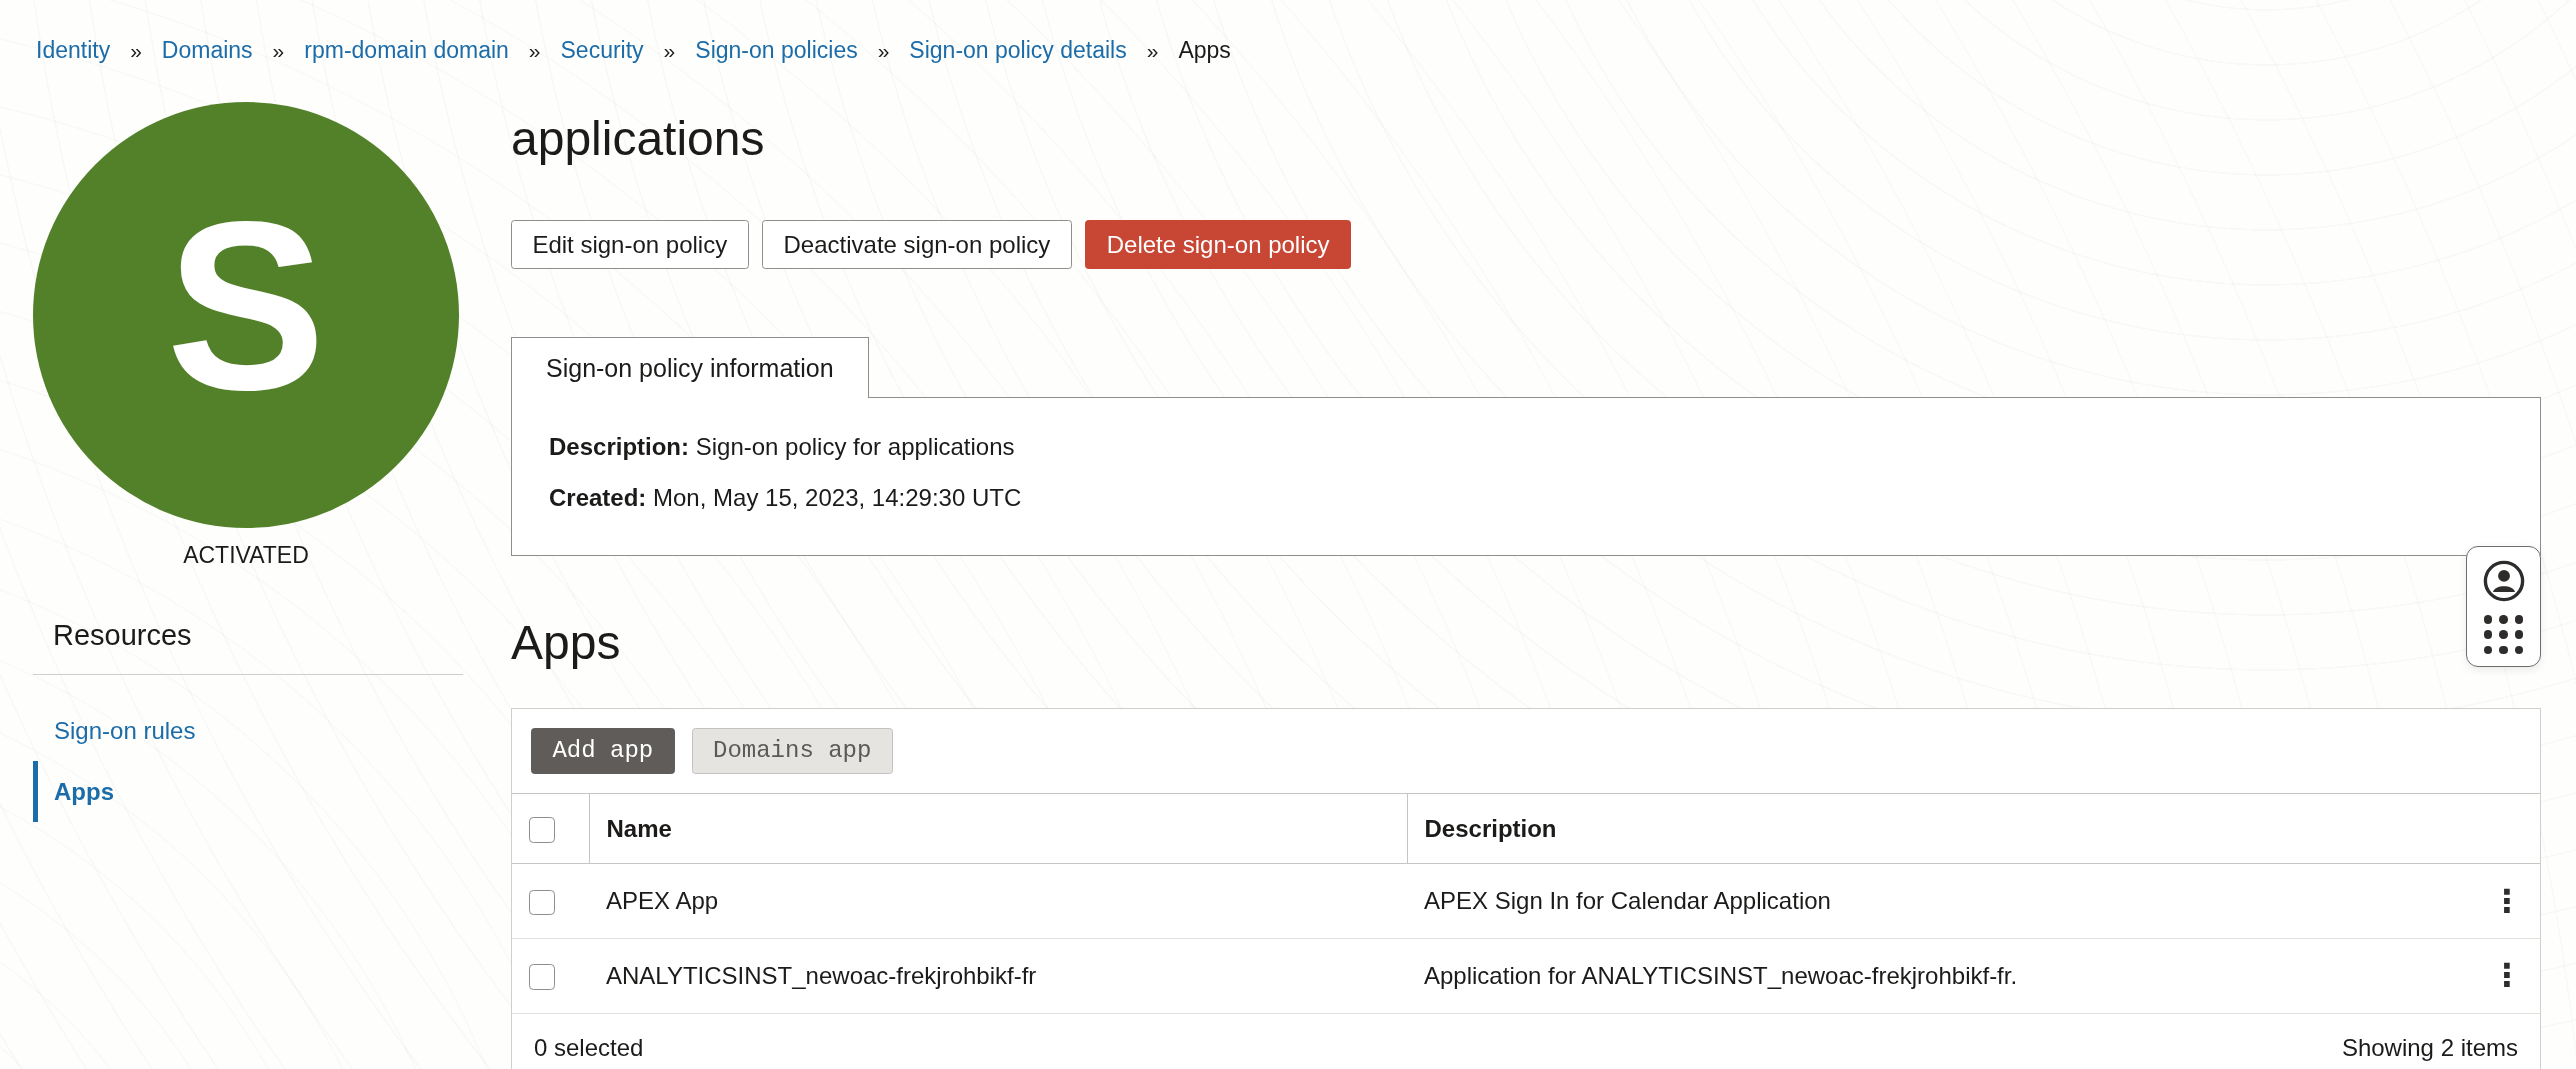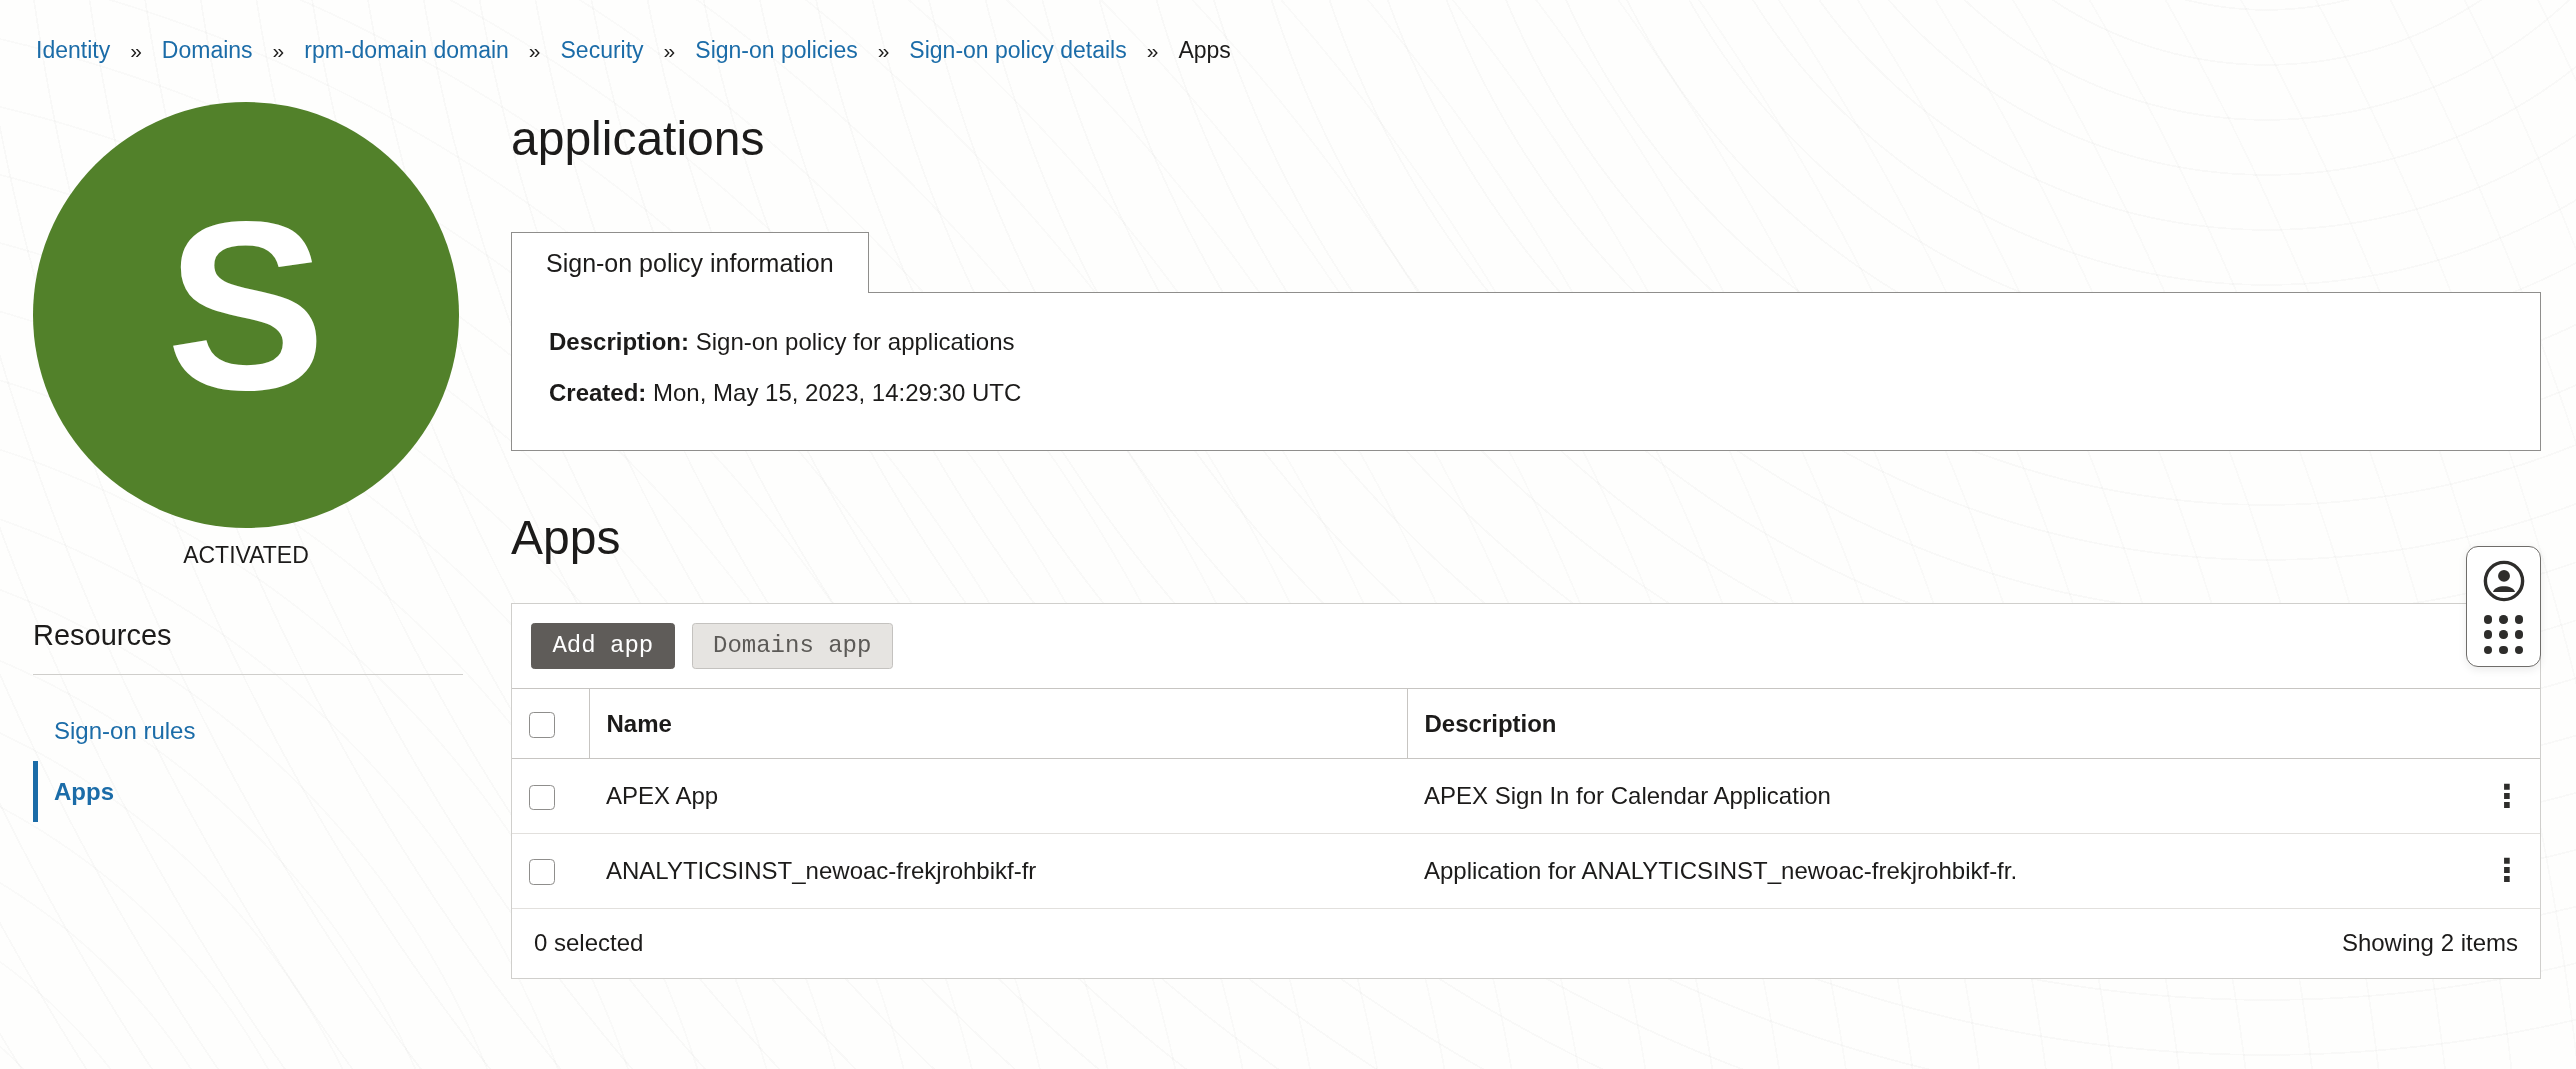--- a/index.html
+++ b/index.html
@@ -25,21 +25,21 @@
   .crumb-current { color:#1c1b1a; }
 
   
   .layout { display:flex; margin-top:12px; }
 
   
   .sidebar { width:511px; flex:none; padding-left:33px; }
   .avatar { width:426px; height:426px; border-radius:50%; background:#52812a; display:flex; align-items:center; justify-content:center; margin-top:25.6px; }
   .avatar-letter { color:#ffffff; font-size:239px; font-weight:700; line-height:1; transform:translateY(-8.5px); }
   .status { width:426px; text-align:center; margin-top:13px; font-size:23px; line-height:29px; color:#1c1b1a; }
-  .resources-title { font-size:29px; font-weight:400; margin-top:48px; line-height:34px; }
+  .resources-title { font-size:29px; font-weight:400; margin-top:48px; line-height:34px;margin-left:20px; }
   .side-divider { width:430px; border-bottom:0.9px solid #cfcecb; margin-top:22px; }
   .side-nav { margin-top:25.6px; }
   .side-item { display:flex; align-items:center; height:61px; font-size:24px; color:#1b6ca8; padding-left:16px; border-left:5.1px solid transparent; cursor:pointer; }
   .side-item.active { border-left-color:#1b6ca8; font-weight:700; }
 
   
   .main { flex:1; min-width:0; padding-right:35px; }
   .page-title { font-size:48px; font-weight:400; line-height:51px; margin-top:37px; }
   .actions { display:flex; gap:13.6px; margin-top:56px; }
   .btn { font-size:24px; height:49px; padding:0 20.4px; display:inline-flex; align-items:center; border-radius:3.4px; border:0.9px solid transparent; cursor:pointer; font-family:inherit; white-space:nowrap; }
@@ -113,20 +113,25 @@
       <nav class="side-nav">
         <div class="side-item">Sign-on rules</div>
         <div class="side-item active">Apps</div>
       </nav>
     </aside>
 
     <main class="main">
 
       <h1 class="page-title">applications</h1>
 
+      <div class="actions">
+        <button class="btn btn-secondary">Edit sign-on policy</button>
+        <button class="btn btn-secondary">Deactivate sign-on policy</button>
+        <button class="btn btn-danger">Delete sign-on policy</button>
+      </div>
 
       <div class="tab-wrap">
         <div class="tab">Sign-on policy information</div>
         <div class="panel">
           <div class="field">
             <span class="field-label">Description:</span>
             <span>Sign-on policy for applications</span>
           </div>
           <div class="field">
             <span class="field-label">Created:</span>

